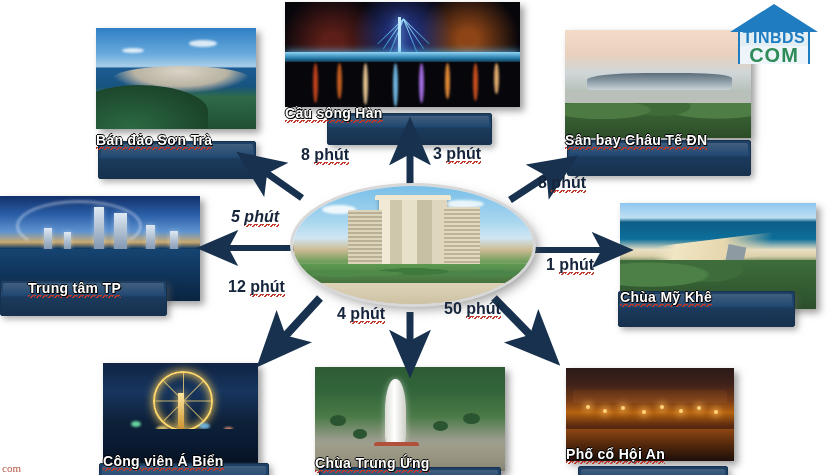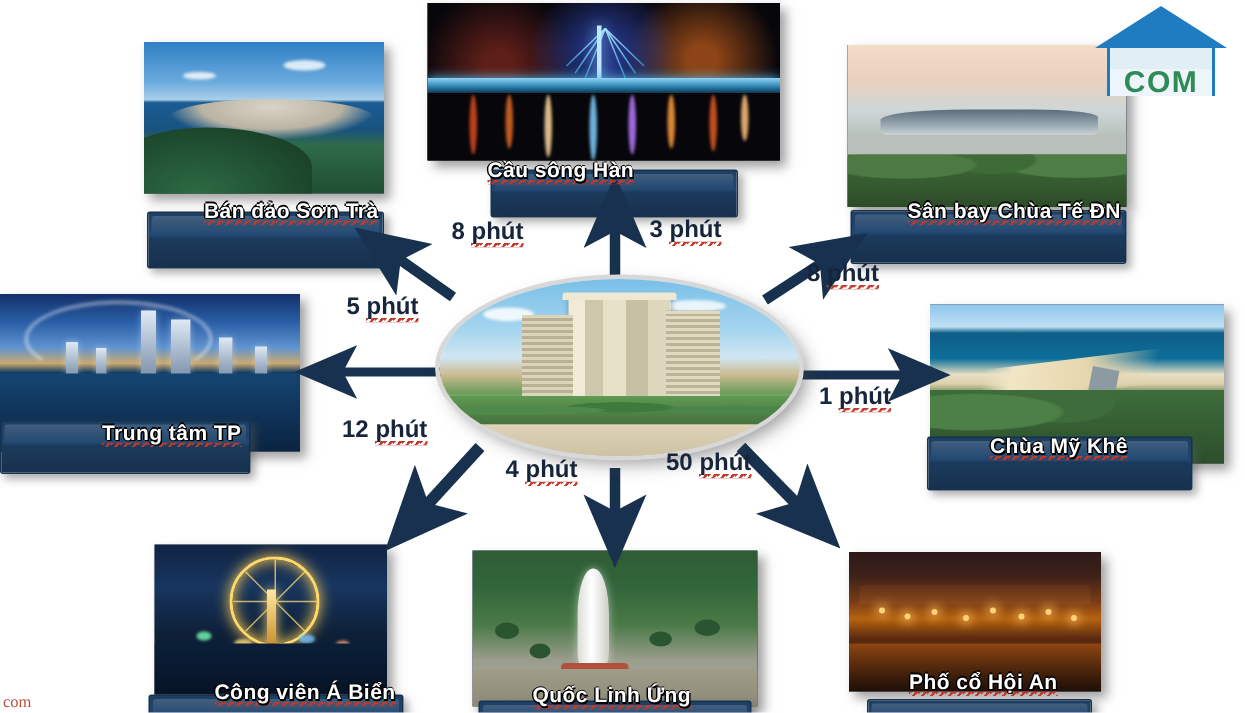--- a/index.html
+++ b/index.html
@@ -34,21 +34,20 @@
     pointer-events:none;
   }
   .caption .sq{
     display:inline-block;
     padding-bottom:2px;
     background-image:
       repeating-linear-gradient(135deg,#c0392b 0 1.6px,transparent 1.6px 3.2px);
     background-repeat:repeat-x;
     background-size:6px 3px;
     background-position:0 100%;
-    margin-left:40px;
   }
   
   .plate{
     position:absolute;
     background:linear-gradient(to bottom,#1d3f63 0%,#204771 42%,#1b3a5c 48%,#17314e 100%);
     border:1px solid #16324f;
     border-radius:2px;
     box-shadow:3px 3px 6px rgba(90,90,90,.5);
     z-index:2;
   }
@@ -206,21 +205,21 @@
 
   <div class="dist" style="left:301px;top:146px;">
     <span>8</span> <span class="u">phút</span>
   </div>
   <div class="dist" style="left:433px;top:145px;">
     <span>3</span> <span class="u">phút</span>
   </div>
   <div class="dist" style="left:538px;top:174px;">
     <span>8</span> <span class="u">phút</span>
   </div>
-  <div class="dist" style="left:231px;top:196px;">
+  <div class="dist" style="left:231px;top:208px;font-style:italic;">
     <span>5</span> <span class="u">phút</span>
   </div>
   <div class="dist" style="left:228px;top:278px;">
     <span>12</span> <span class="u">phút</span>
   </div>
   <div class="dist" style="left:546px;top:256px;">
     <span>1</span> <span class="u">phút</span>
   </div>
   <div class="dist" style="left:337px;top:305px;">
     <span>4</span> <span class="u">phút</span>
@@ -295,21 +294,21 @@
   <div class="card" style="left:565px;top:30px;">
     <div class="plate" style="left:2px;top:110px;width:182px;height:34px;"></div>
     <div class="photo" style="width:186px;height:108px;">
       <div class="scene s-airport">
         <div class="term"></div>
         <div class="apron"></div>
         <div class="trees"></div>
       </div>
     </div>
     <div class="caption" style="top:102px;font-size:14px;">
-      <span class="sq">Sân bay Chùa Tế ĐN</span>
+      <span class="sq">Sân bay Châu Tế ĐN</span>
     </div>
   </div>
 
   <div class="card" style="left:0px;top:196px;">
     <div class="plate" style="left:0px;top:84px;width:165px;height:34px;"></div>
     <div class="photo" style="width:200px;height:105px;">
       <div class="scene s-city">
         <div class="rainbow"></div>
         <div class="tw" style="left:47%;top:10%;width:10px;height:42%;"></div>
         <div class="tw" style="left:57%;top:16%;width:13px;height:36%;"></div>
@@ -373,21 +372,21 @@
         <div class="bl" style="left:8%;top:46%;width:16px;height:11px;"></div>
         <div class="bl" style="left:20%;top:60%;width:14px;height:10px;"></div>
         <div class="bl" style="left:62%;top:52%;width:15px;height:10px;"></div>
         <div class="bl" style="left:78%;top:44%;width:17px;height:11px;"></div>
         <div class="statue"></div>
         <div class="base"></div>
         <div class="plaza"></div>
       </div>
     </div>
     <div class="caption" style="top:88px;font-size:14px;">
-      <span class="sq">Quốc Linh Ứng</span>
+      <span class="sq">Chùa Trung Ứng</span>
     </div>
   </div>
 
   <div class="card" style="left:566px;top:368px;">
     <div class="plate" style="left:12px;top:98px;width:148px;height:30px;"></div>
     <div class="photo" style="width:168px;height:93px;">
       <div class="scene s-hoian">
         <div class="roof"></div>
         <div class="lamp" style="left:12%;top:40%;"></div>
         <div class="lamp" style="left:22%;top:44%;"></div>
@@ -404,17 +403,20 @@
       <span class="sq">Phố cổ Hội An</span>
     </div>
   </div>
 
   <div id="logo">
     <svg width="96" height="66" viewBox="0 0 96 66">
       <path d="M48 2 L92 30 L84 30 L84 62 L12 62 L12 30 L4 30 Z" fill="#1f7cc0"></path>
       <rect x="14" y="30" width="68" height="32" fill="#ffffff" opacity="0.92"></rect>
       <rect x="14" y="30" width="68" height="14" fill="#d7e7f2" opacity="0.55"></rect>
     </svg>
+    <div class="word" style="top:27px;font-size:16px;letter-spacing:.5px;">
+      <span style="color:#1f7cc0;">TINBDS</span>
+    </div>
     <div class="word" style="top:42px;font-size:20px;letter-spacing:1px;color:#2e8b57;">COM</div>
   </div>
 
   <div id="wm">com</div>
 </div>
 
 </body></html>

